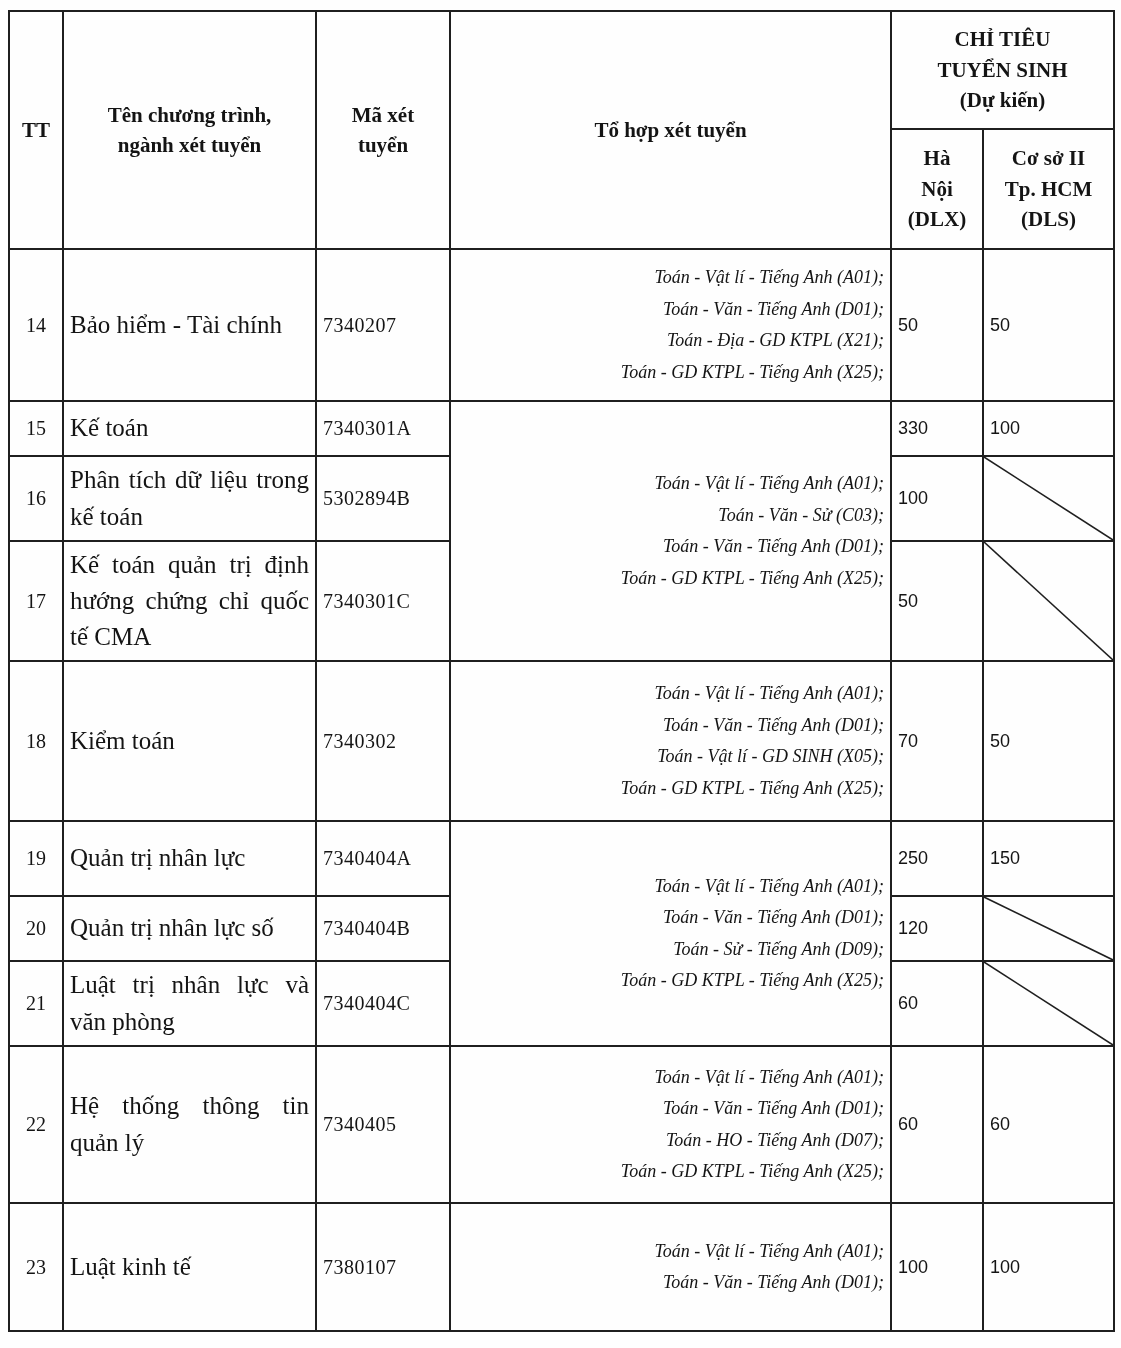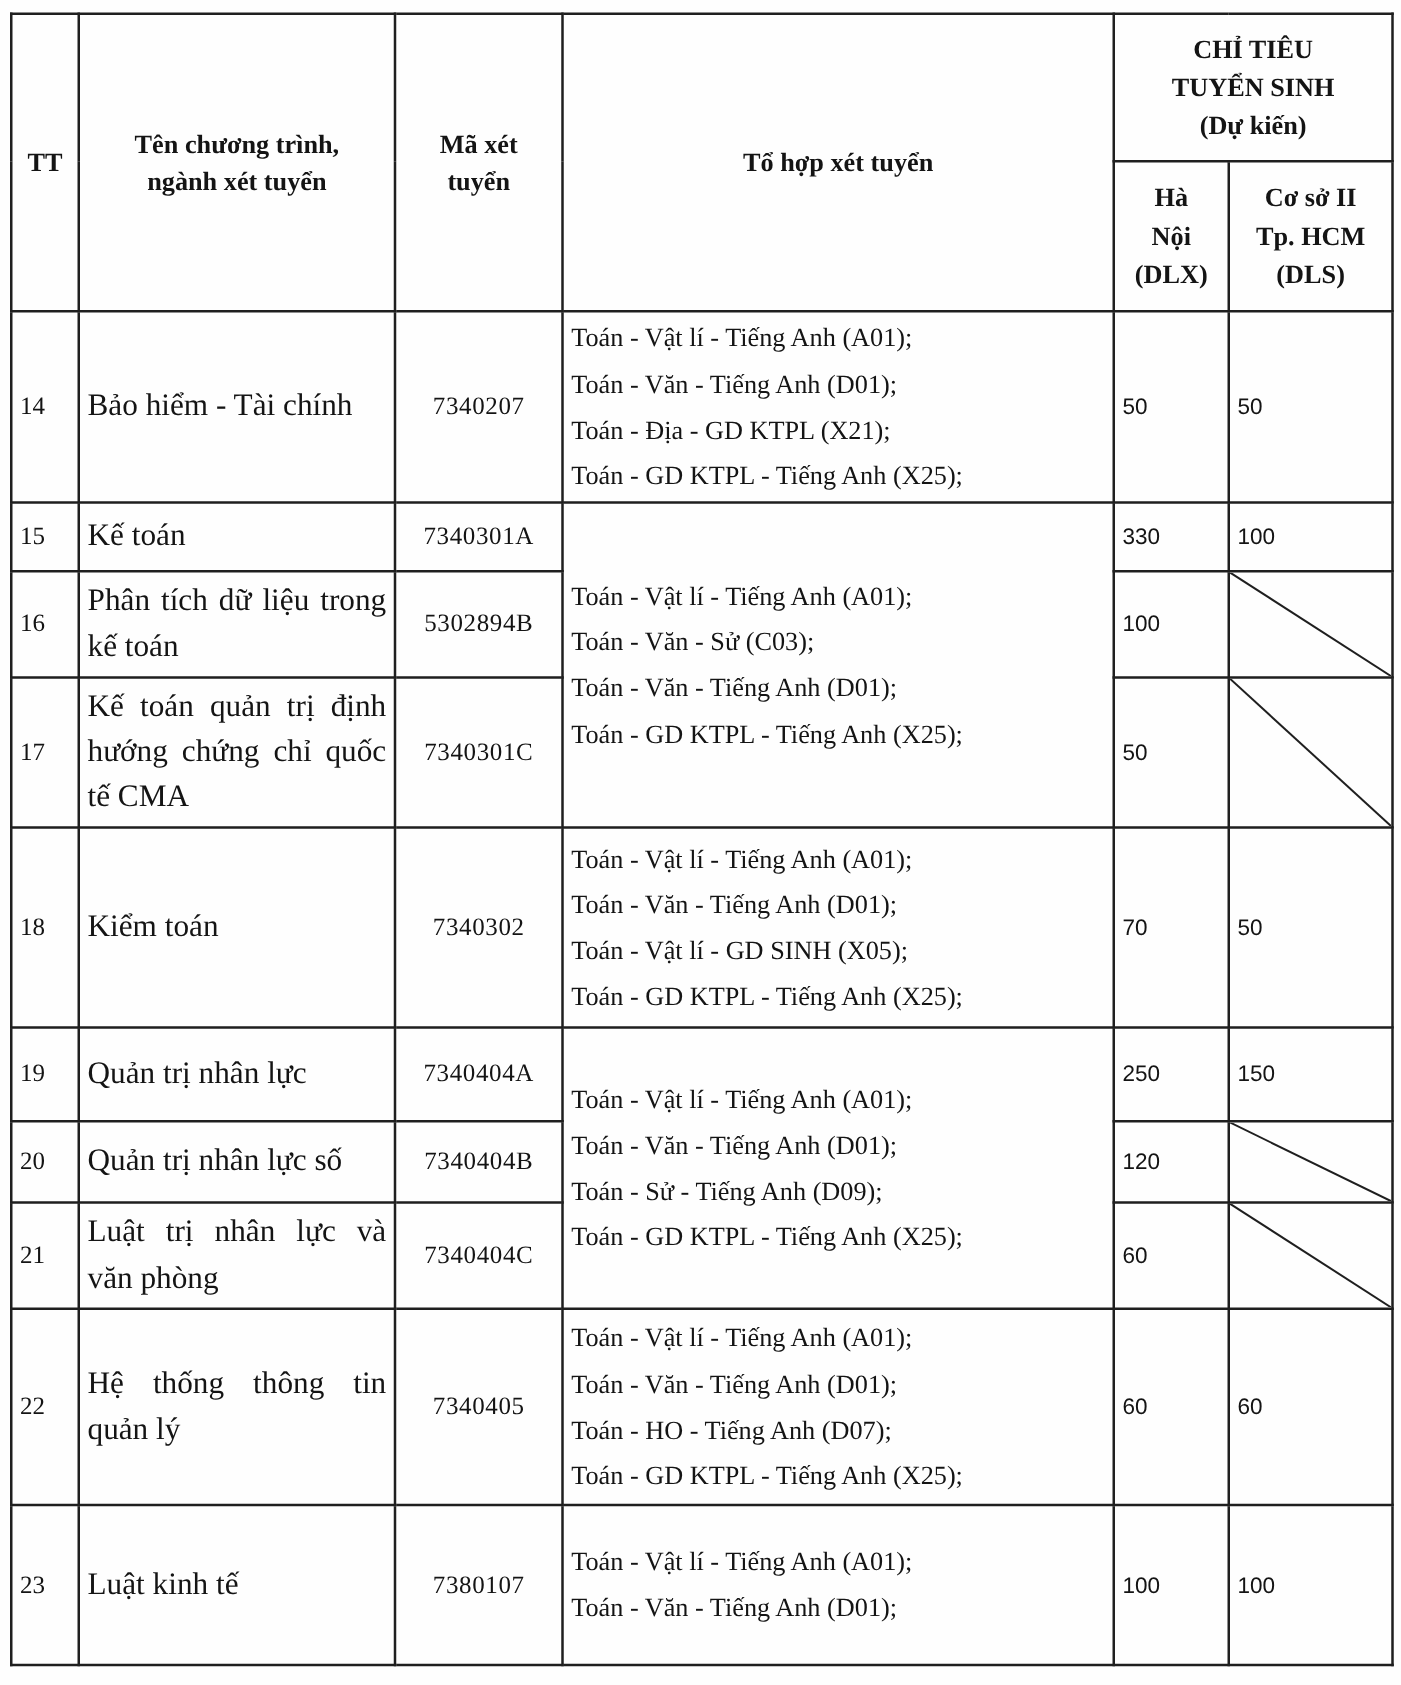--- a/index.html
+++ b/index.html
@@ -32,39 +32,40 @@
     font-weight: bold;
     text-align: center;
     font-size: 21px;
     line-height: 1.45;
   }
   .preline { white-space: pre-line; margin-top: 42px; }
   tr.hdr-top { height: 118px; }
   tr.hdr-sub { height: 120px; }
 
   td.c-tt {
+    text-align: center;
     font-size: 20px;
   }
   td.c-name {
     text-align: justify;
     text-align-last: left;
     font-size: 25px;
     line-height: 1.45;
     padding: 4px 10px;
   }
   td.c-code {
-    text-align: center;
     font-size: 20px;
     letter-spacing: 0.5px;
   }
   td.c-combo {
-    text-align: left;
-    font-size: 21px;
+    text-align: right;
+    font-size: 18px;
     line-height: 1.75;
     padding: 6px 4px;
+    font-style: italic;
   }
   td.c-num {
     text-align: left;
     font-family: "Liberation Sans", "DejaVu Sans", sans-serif;
     font-size: 18px;
   }
   td.c-diag {
     position: relative;
     padding: 0;
   }

